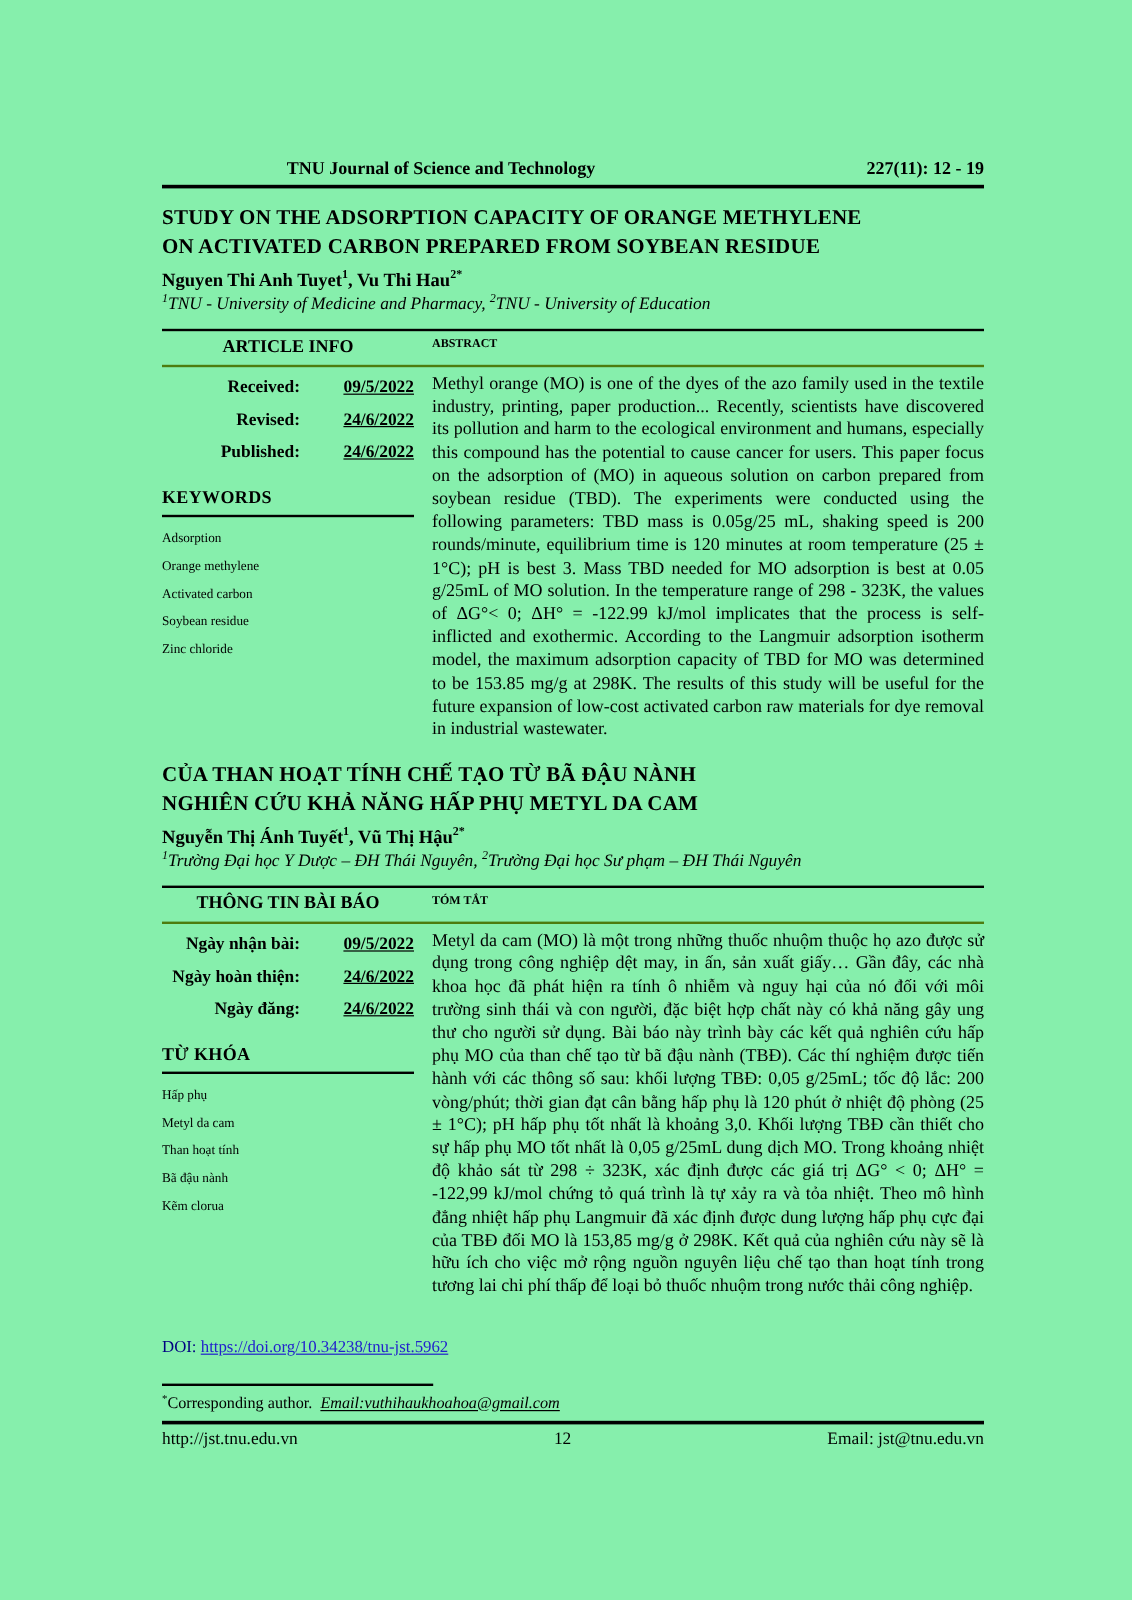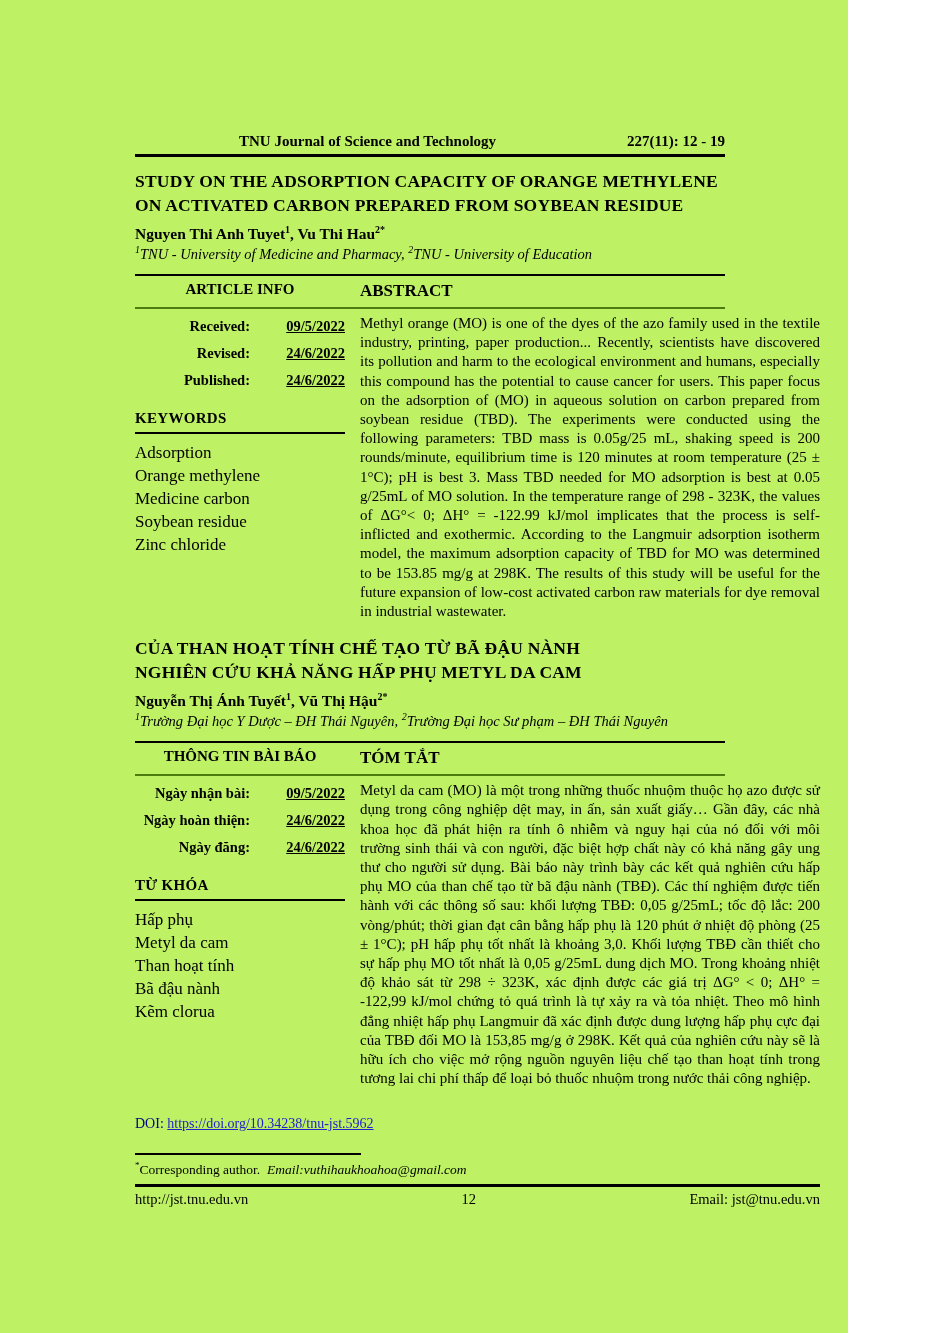--- a/index.html
+++ b/index.html
@@ -1,20 +1,20 @@
 <!DOCTYPE html>
 <html><head>
 <meta charset="utf-8">
 <style>
   * { margin:0; padding:0; box-sizing:border-box; }
   html,body { background:#ffffff; }
   .page {
     position:relative;
-    width:848px; height:1333px;
-    background:#bef264;
+    width:943px; height:1333px;
+    background:#86efac;
     overflow:hidden;
     font-family:"Liberation Serif", serif;
     color:#000;
   }
   .content { padding:0 123px 0 135px; }
 
   
   .journal-header { display:flex; justify-content:space-between; align-items:baseline; padding-top:133px; font-size:15px; font-weight:bold; }
   .journal-name { margin-left:104px; }
   .rule-thick { border-top:3px solid #000; margin-top:4px; }
@@ -23,41 +23,41 @@
   .title { margin-top:12px; font-size:17.5px; font-weight:bold; line-height:24px; letter-spacing:0.2px; }
   .authors { margin-top:7px; font-size:15.5px; font-weight:bold; }
   .authors sup, .affil sup { font-size:10px; }
   .affil { margin-top:1px; font-size:14.5px; font-style:italic; }
 
   
   .info-table { margin-top:11px; border-top:2px solid #000; }
   .grid-2 { display:grid; grid-template-columns:210px 460px; column-gap:15px; }
   .info-head { border-bottom:2px solid #4d7c0f; }
   .info-head .left-h { text-align:center; font-weight:bold; font-size:15px; padding:5px 0 6px; }
-  .info-head .right-h { text-align:left; font-weight:bold; font-size:17px; padding:5px 0 6px; }
+  .info-head .right-h { text-align:left; font-weight:bold; font-size:10px; padding:5px 0 6px; }
   .date-rows { margin-top:9px; }
   .date-row { display:grid; grid-template-columns:115px 90px; column-gap:5px; height:27px; font-size:14.5px; font-weight:bold; }
   .date-row .lbl { text-align:right; }
   .date-row .val { text-align:right;text-decoration:underline; }
   .kw-head { margin-top:11px; font-size:15px; font-weight:bold; border-bottom:2px solid #000; padding-bottom:5px; letter-spacing:0.3px; }
-  .kw-item { font-size:17px; line-height:23px; }
+  .kw-item { font-size:11px; line-height:23px; }
   .kw-list { margin-top:7px; }
   .abstract { padding-top:5px; font-size:15px; line-height:19.2px; text-align:justify; }
 
   
   .vi-gap { margin-top:15px; }
 
   
   .doi-row { position:absolute; left:135px; top:1116px; font-size:14px; font-weight:normal; }
   .doi-label { color:#000080; }
   .doi-link { color:#2222cc; text-decoration:underline; }
   .fn-rule { position:absolute; left:135px; top:1153px; width:226px; border-top:2px solid #000; }
   .footnote { position:absolute; left:135px; top:1160px; font-size:13.5px; }
   .footnote sup { font-size:9px; }
-  .footnote .em { font-style:italic; }
+  .footnote .em { font-style:italic;text-decoration:underline; }
   .footer-rule { position:absolute; left:135px; top:1184px; width:685px; border-top:3px solid #000; }
   .footer-row { position:absolute; left:135px; top:1191px; width:685px; display:flex; justify-content:space-between; font-size:14.5px; }
 </style>
 </head>
 <body>
 
 <div class="page">
   <div class="content">
 
     <div class="journal-header">
@@ -95,21 +95,21 @@
             </div>
             <div class="date-row">
               <span class="lbl">Published:</span>
               <span class="val">24/6/2022</span>
             </div>
           </div>
           <div class="kw-head">KEYWORDS</div>
           <div class="kw-list">
             <div class="kw-item">Adsorption</div>
             <div class="kw-item">Orange methylene</div>
-            <div class="kw-item">Medicine carbon</div>
+            <div class="kw-item">Activated carbon</div>
             <div class="kw-item">Soybean residue</div>
             <div class="kw-item">Zinc chloride</div>
           </div>
         </div>
         <div class="abstract">Methyl orange (MO) is one of the dyes of the azo family used in the textile industry, printing, paper production... Recently, scientists have discovered its pollution and harm to the ecological environment and humans, especially this compound has the potential to cause cancer for users. This paper focus on the adsorption of (MO) in aqueous solution on carbon prepared from soybean residue (TBD). The experiments were conducted using the following parameters: TBD mass is 0.05g/25 mL, shaking speed is 200 rounds/minute, equilibrium time is 120 minutes at room temperature (25 ± 1°C); pH is best 3. Mass TBD needed for MO adsorption is best at 0.05 g/25mL of MO solution. In the temperature range of 298 - 323K, the values of ΔG°&lt; 0; ΔH° = -122.99 kJ/mol implicates that the process is self-inflicted and exothermic. According to the Langmuir adsorption isotherm model, the maximum adsorption capacity of TBD for MO was determined to be 153.85 mg/g at 298K. The results of this study will be useful for the future expansion of low-cost activated carbon raw materials for dye removal in industrial wastewater.</div>
       </div>
     </div>
 
     <div class="title vi-gap">
       <div>CỦA THAN HOẠT TÍNH CHẾ TẠO TỪ BÃ ĐẬU NÀNH</div>

